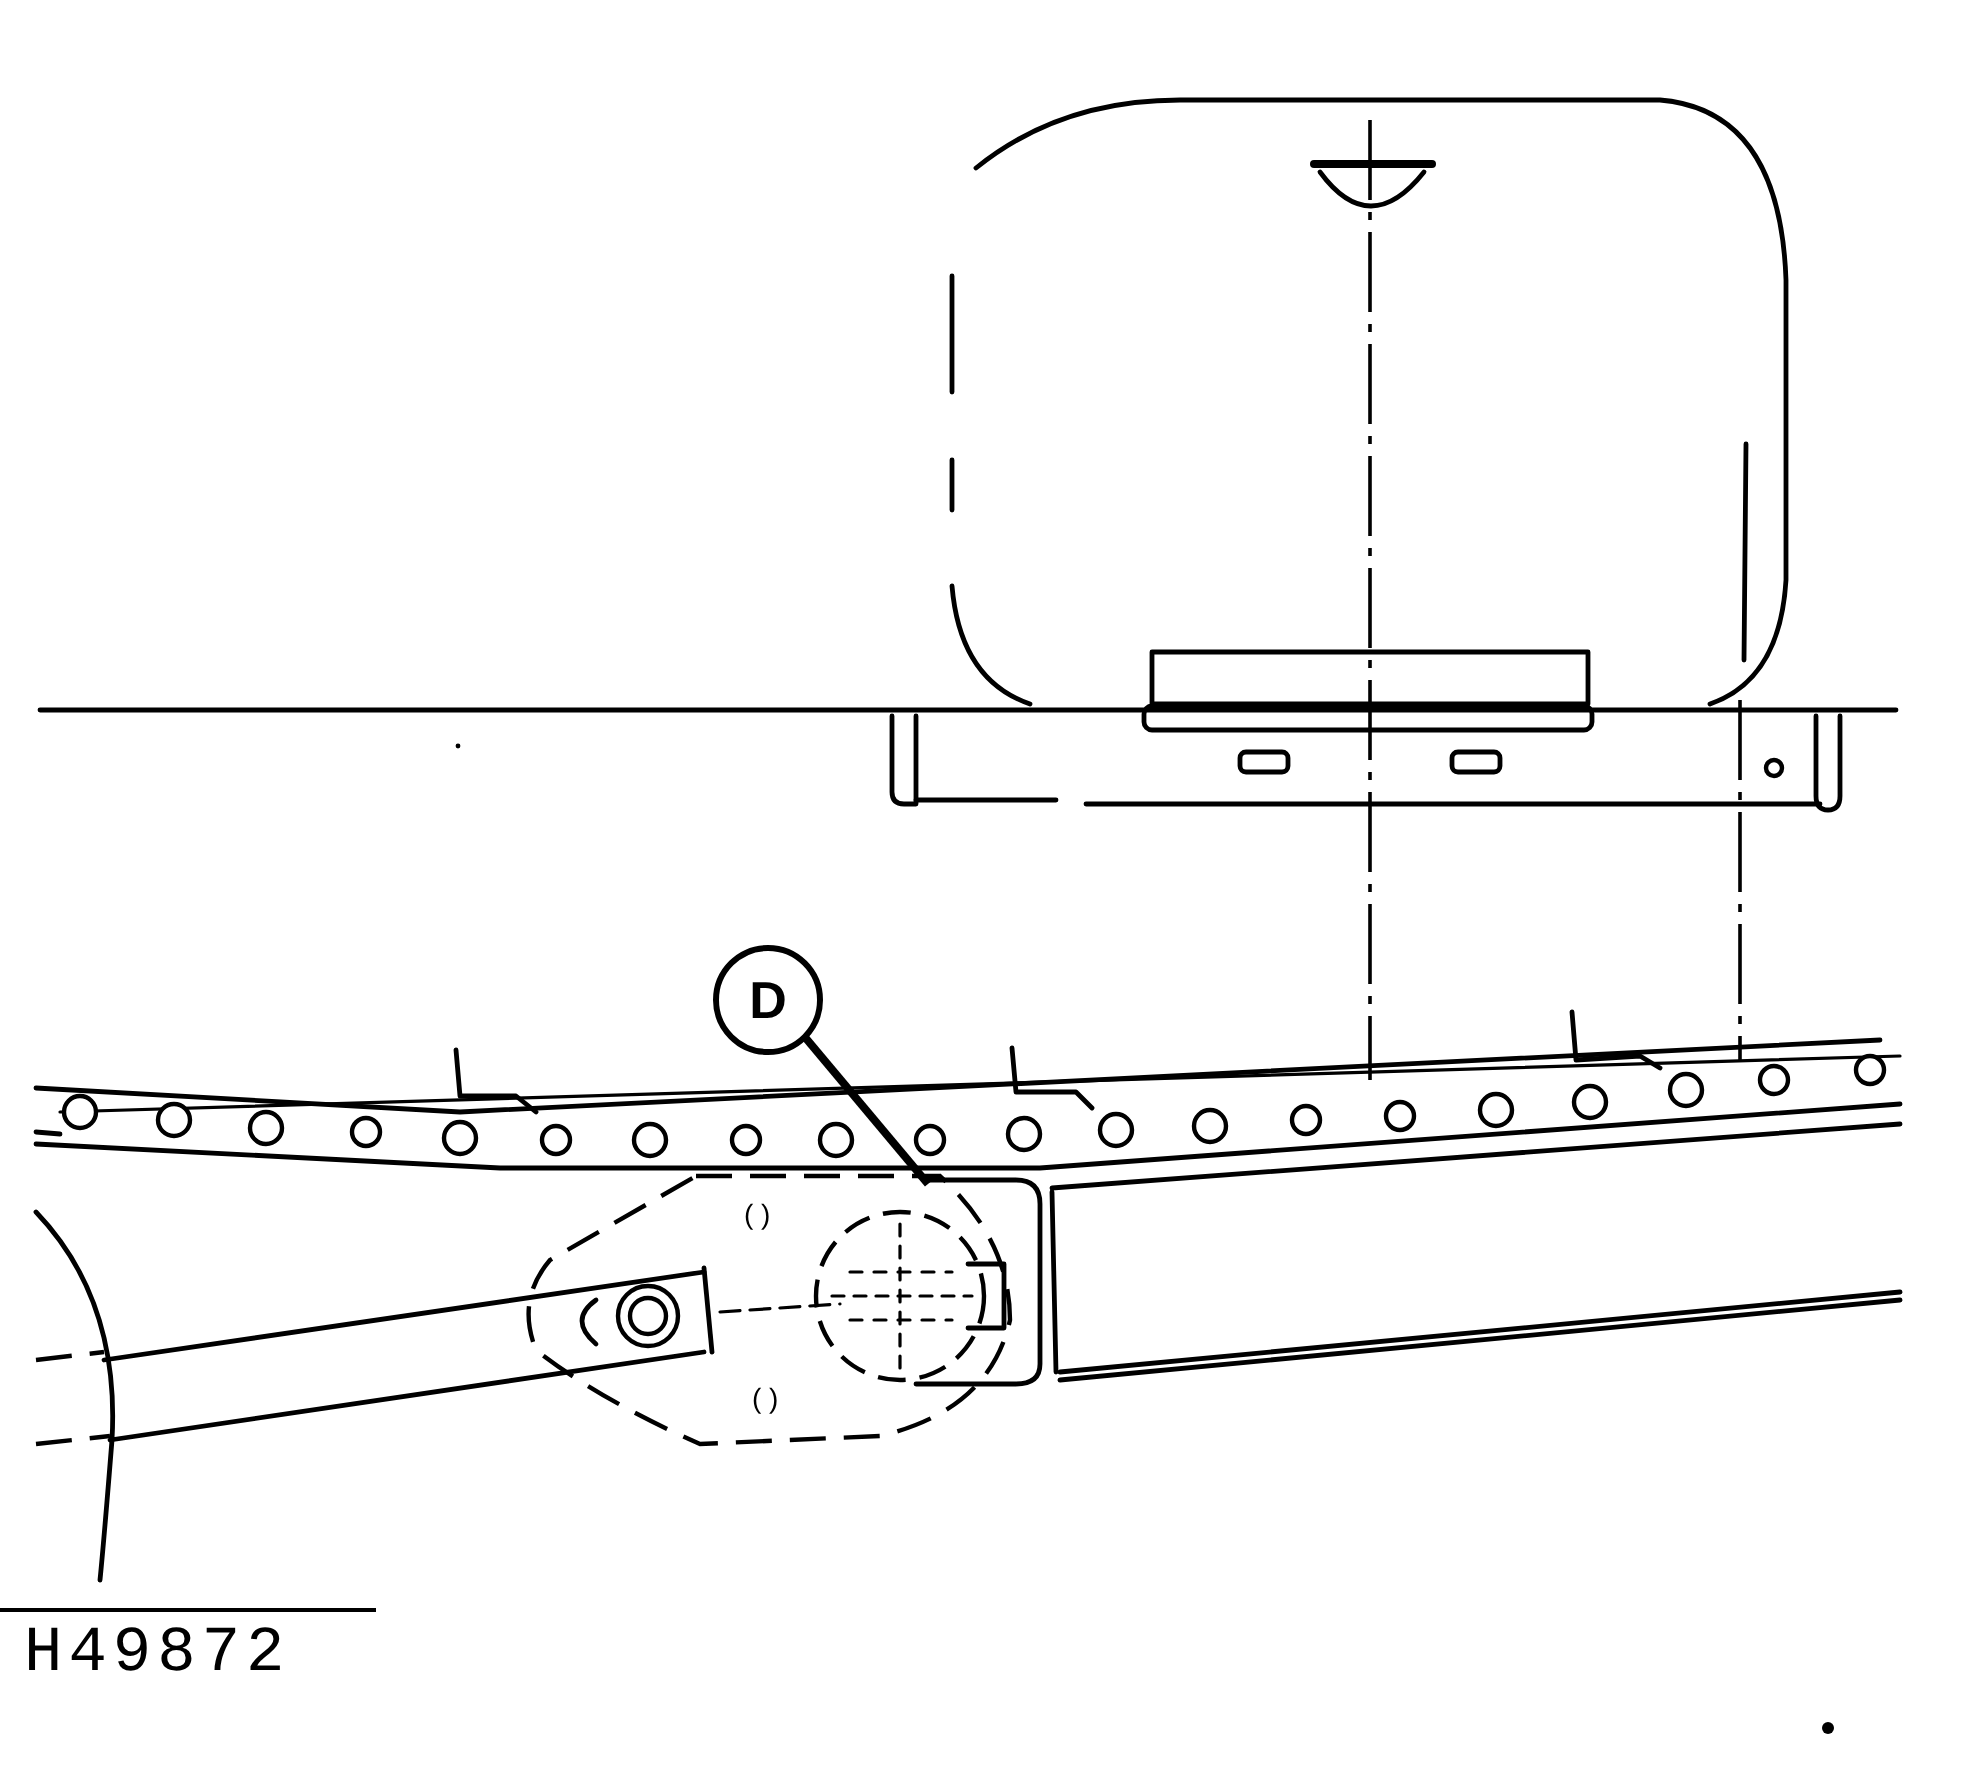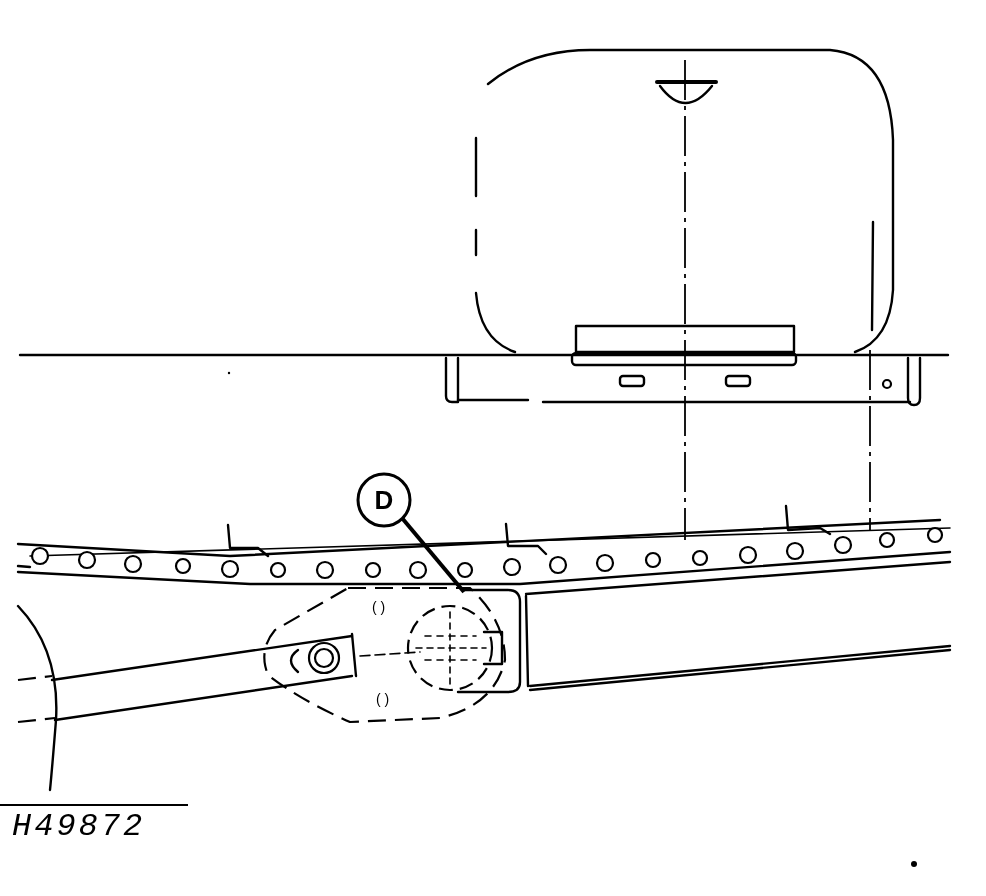--- a/index.html
+++ b/index.html
@@ -10,21 +10,21 @@
   .dash { fill: none; stroke: #000; stroke-width: 2.2; stroke-dasharray: 18 9; }
   .center { fill: none; stroke: #000; stroke-width: 1.8; stroke-dasharray: 40 6 4 6; }
   .hole { fill: #fff; stroke: #000; stroke-width: 2.2; }
   .callout-label {
     position: absolute; left: 356px; top: 478px; width: 56px; height: 44px;
     display: flex; align-items: center; justify-content: center;
     font-family: "Liberation Sans", sans-serif; font-weight: bold; font-size: 26px; color: #000;
   }
   .figure-id {
     position: absolute; left: 12px; top: 808px;
-    font-family: "Liberation Mono", monospace; font-style: italic; font-size: 32px;
+    font-family: "Liberation Mono", monospace; font-size: 32px;
     letter-spacing: 3px; color: #000;
   }
   .figure-rule { position: absolute; left: 0; top: 804px; width: 188px; height: 2px; background: #000; }
 </style>
 </head>
 <body>
 
 <svg id="drawing" viewBox="0 0 986 896" xmlns="http://www.w3.org/2000/svg">
 
   <g>

